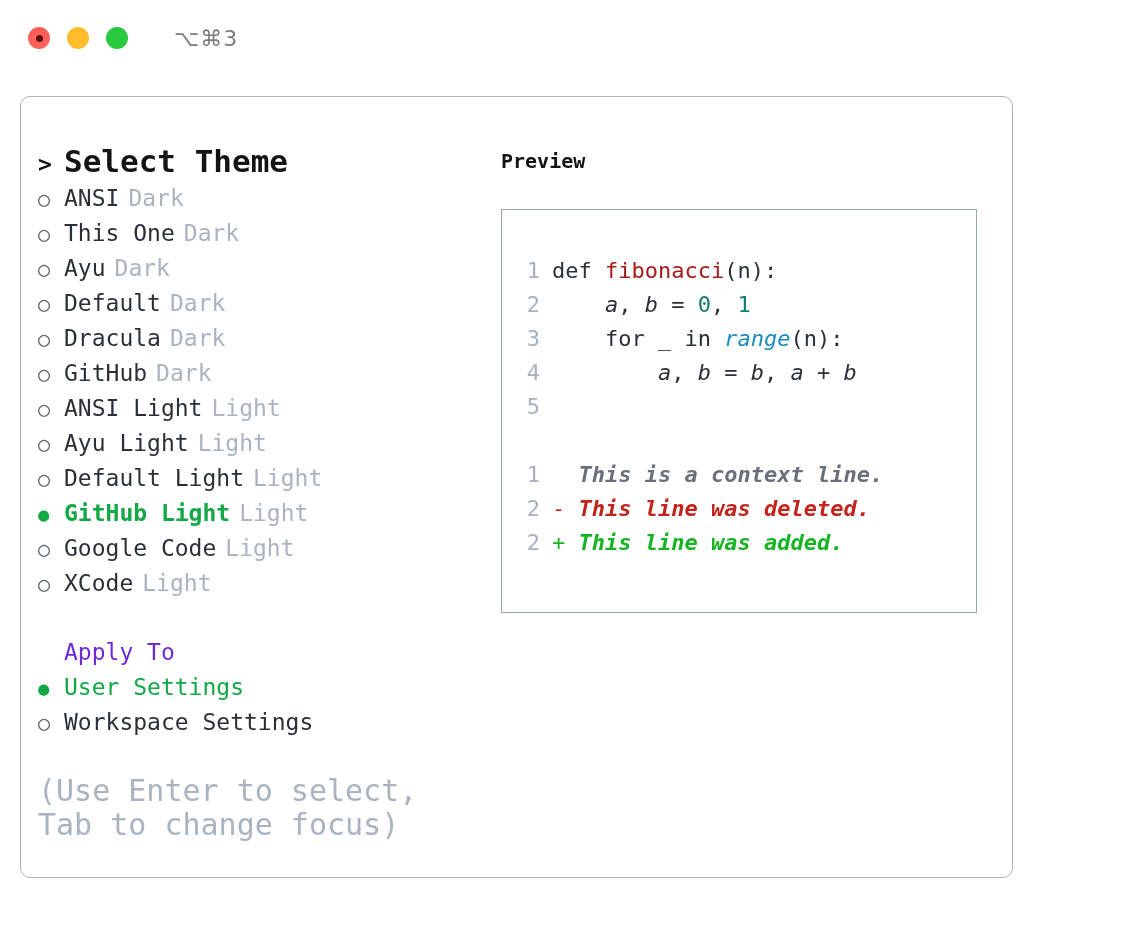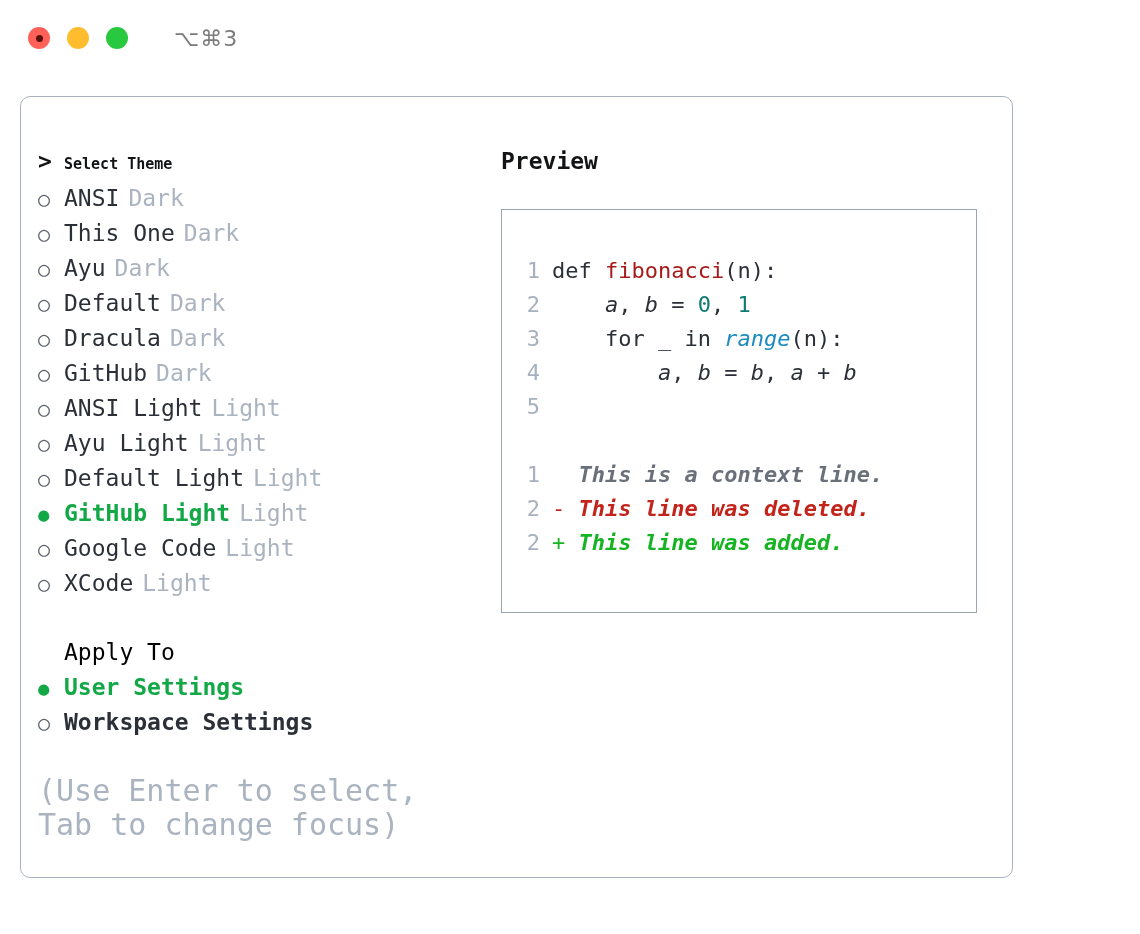--- a/index.html
+++ b/index.html
@@ -111,40 +111,39 @@
     font-size: 20px;
   }
   .marker.hollow { color: #5d646e; }
   .marker.filled { color: #13a846; font-size: 19px; }
   .marker.caret  { color: #121416; font-weight: bold; font-size: 23px; }
   .marker.blank  { color: transparent; }
 
   .section-title {
     font-weight: bold;
     color: #121416;
-    font-size: 15px;
+    font-size: 31px;
   }
   .theme-name {
     color: #2b3038;
   }
   .theme-name.selected {
     color: #13a846;
     font-weight: bold;
   }
   .theme-variant {
     color: #aab3c0;
     margin-left: 9px;
   }
   .apply-label {
-    color: #000000;
+    color: #6d28d9;
     text-align: center;
   }
   .apply-option {
     color: #2b3038;
-    font-weight: bold;
   }
   .apply-option.selected {
     color: #13a846;
   }
 
   .spacer-sm { height: 34px; }
 
   .hint {
     margin-top: 34px;
     font-size: 30px;
@@ -155,21 +154,21 @@
   }
 
   
   .right-col {
     position: absolute;
     left: 480px;
     top: 47px;
     width: 500px;
   }
   .preview-title {
-    font-size: 23px;
+    font-size: 20px;
     font-weight: bold;
     color: #121416;
     line-height: 34px;
   }
   .preview-box {
     margin-top: 31px;
     width: 476px;
     height: 404px;
     border: 1.5px solid #9aa4b3;
     box-sizing: border-box;

